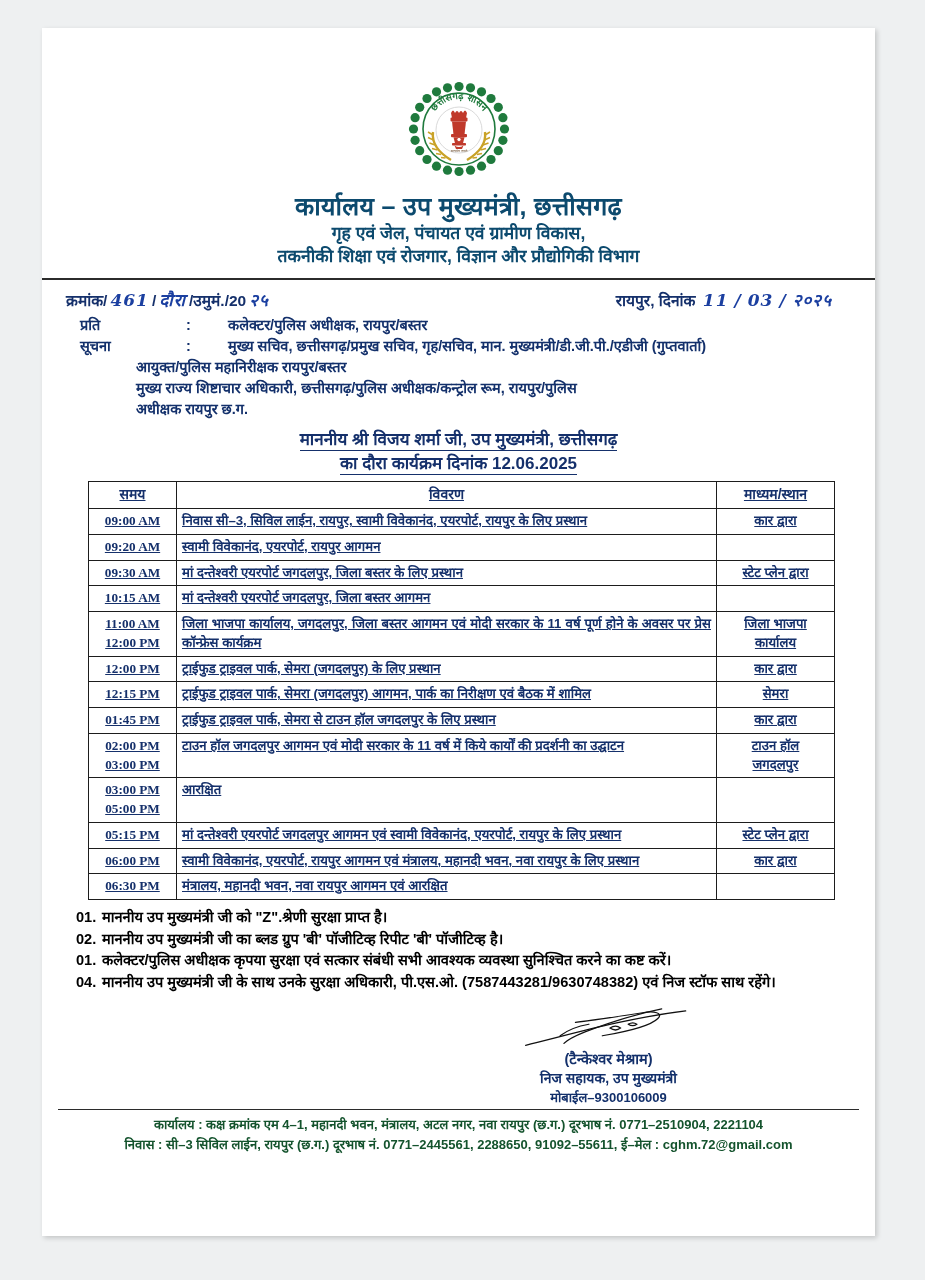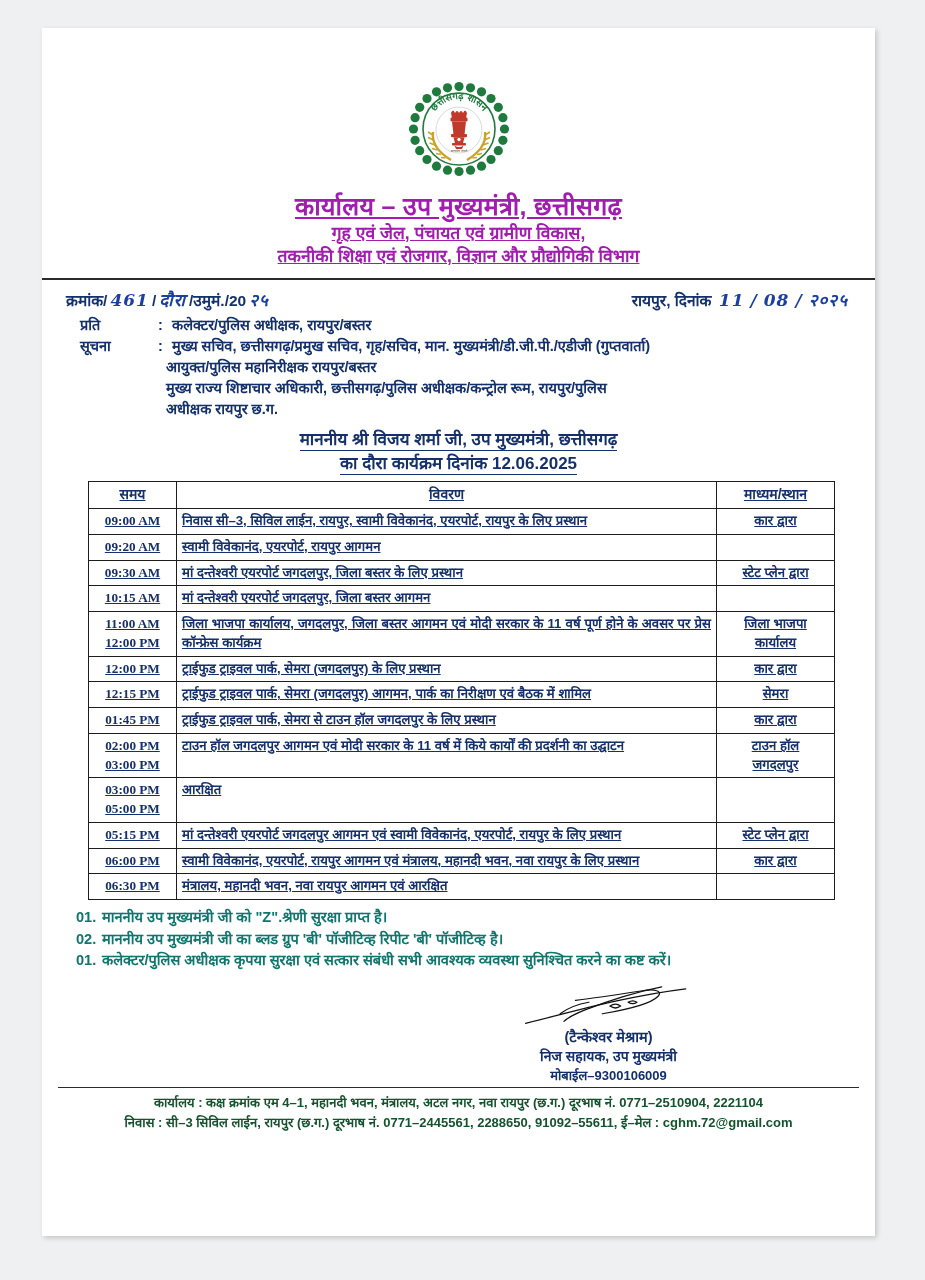--- a/index.html
+++ b/index.html
@@ -35,23 +35,22 @@
   }
   .emblem {
     width: 104px;
     height: 104px;
     position: relative;
   }
 
   
   .letterhead {
     text-align: center;
-    color: #a21caf;
+    color: #0c4a6e;
     margin-top: 6px;
-    text-decoration: underline;
   }
   .lh-title {
     font-size: 25px;
     font-weight: bold;
     letter-spacing: 0.3px;
     line-height: 1.28;
   }
   .lh-sub {
     font-size: 17.5px;
     font-weight: bold;
@@ -62,21 +61,21 @@
     height: 1.5px;
     background: #2b2b2b;
     margin: 10px 0 0 0;
   }
 
   
   .refrow {
     display: flex;
     justify-content: space-between;
     align-items: flex-end;
-    padding: 8px 24px 0 24px;
+    padding: 8px 40px 0 24px;
     color: #15306b;
   }
   .ref-left, .ref-right {
     font-size: 15.5px;
     font-weight: bold;
     white-space: nowrap;
   }
   .hand {
     font-family: "DejaVu Serif", serif;
     font-style: italic;
@@ -90,35 +89,36 @@
   
   .addr {
     padding: 4px 26px 0 38px;
     color: #13306b;
   }
   .addr-line {
     display: flex;
     font-size: 14.5px;
     line-height: 1.45;
     font-weight: bold;
+    gap: 28px;
   }
   .addr-label {
     width: 78px;
     flex: 0 0 78px;
   }
   .addr-colon {
     width: 14px;
     flex: 0 0 14px;
   }
   .addr-val {
     flex: 1 1 auto;
     text-align: justify;
   }
   .addr-cont {
-    margin-left: 86px;
+    margin-left: 56px;
     font-size: 14.5px;
     line-height: 1.45;
     font-weight: bold;
     text-align: justify;
   }
 
   
   .prog-title {
     text-align: center;
     color: #15306b;
@@ -171,21 +171,21 @@
     text-justify: inter-word;
   }
   td.mode {
     text-align: center;
     white-space: pre-line;
   }
 
   
   .notes {
     padding: 6px 34px 0 34px;
-    color: #0f766e;
+    color: #000000;
   }
   .note {
     display: flex;
     font-size: 14.6px;
     font-weight: bold;
     line-height: 1.42;
     margin-top: 1px;
   }
   .note-num {
     flex: 0 0 26px;
@@ -332,21 +332,21 @@
   </div>
 
   <div class="rule"></div>
 
   <div class="refrow">
     <div class="ref-left">
       <span>क्रमांक/</span><span class="hand">461</span><span>/</span><span class="hand">दौरा</span><span>/उमुमं./20</span><span class="hand">२५</span>
     </div>
     <div class="ref-right">
       <span>रायपुर, दिनांक</span>
-      <span class="hand">11</span><span class="hand">/</span><span class="hand">08</span><span class="hand">/</span><span class="hand">२०२५</span>
+      <span class="hand">11</span><span class="hand">/</span><span class="hand">03</span><span class="hand">/</span><span class="hand">२०२५</span>
     </div>
   </div>
 
   <div class="addr">
     <div class="addr-line">
       <div class="addr-label">प्रति</div>
       <div class="addr-colon">:</div>
       <div class="addr-val">कलेक्टर/पुलिस अधीक्षक, रायपुर/बस्तर</div>
     </div>
     <div class="addr-line">
@@ -459,20 +459,24 @@
         <div class="note-txt">माननीय उप मुख्यमंत्री जी को "Z".श्रेणी सुरक्षा प्राप्त है।</div>
       </div>
       <div class="note">
         <div class="note-num">02.</div>
         <div class="note-txt">माननीय उप मुख्यमंत्री जी का ब्लड ग्रुप 'बी' पॉजीटिव्ह रिपीट 'बी' पॉजीटिव्ह है।</div>
       </div>
       <div class="note">
         <div class="note-num">01.</div>
         <div class="note-txt">कलेक्टर/पुलिस अधीक्षक कृपया सुरक्षा एवं सत्कार संबंधी सभी आवश्यक व्यवस्था सुनिश्चित करने का कष्ट करें।</div>
       </div>
+      <div class="note">
+        <div class="note-num">04.</div>
+        <div class="note-txt">माननीय उप मुख्यमंत्री जी के साथ उनके सुरक्षा अधिकारी, पी.एस.ओ. (7587443281/9630748382) एवं निज स्टॉफ साथ रहेंगे।</div>
+      </div>
     </div>
 
   <div class="sign-block">
     <svg class="sign-svg" viewBox="0 0 190 48" width="190" height="48" aria-hidden="true">
       <g fill="none" stroke="#111" stroke-width="1.3" stroke-linecap="round">
         <path d="M8 40 C 50 30, 110 12, 175 4"></path>
         <path d="M150 2 C 120 8, 96 16, 70 26 C 60 30, 52 34, 48 38"></path>
         <path d="M60 16 C 78 14, 104 10, 130 6 C 142 4, 152 6, 146 12 C 138 20, 112 26, 88 30"></path>
         <path d="M44 30 C 52 24, 62 20, 74 18"></path>
         <path d="M96 22 q 6 -4 11 0 q -5 4 -11 0"></path>

